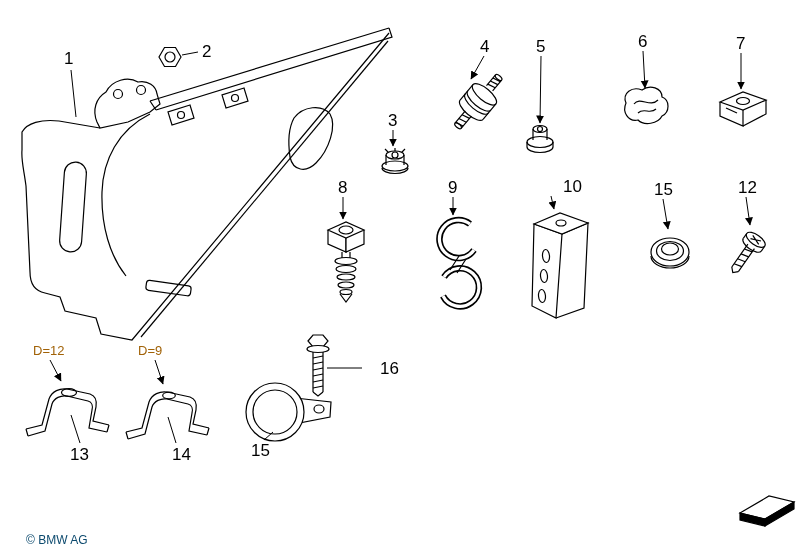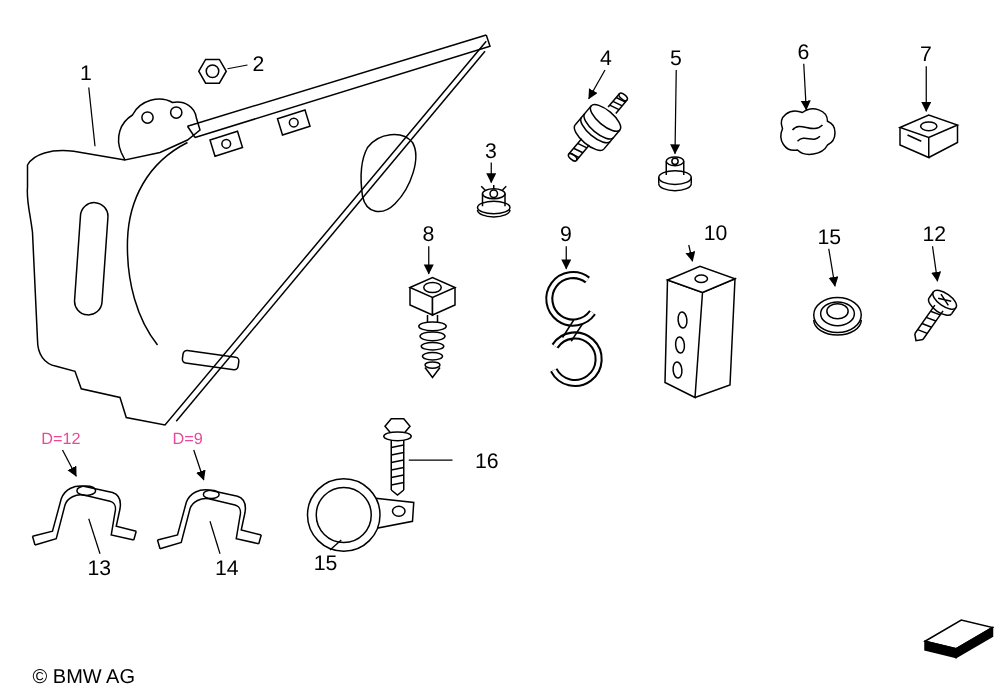--- a/index.html
+++ b/index.html
@@ -6,25 +6,25 @@
   .stage{
     position:relative;width:799px;height:559px;background:#ffffff;
     font-family:"Liberation Sans",sans-serif;color:#000;overflow:hidden;
   }
   svg{position:absolute;left:0;top:0;}
   .callout{
     position:absolute;font-size:17px;line-height:1;color:#000;
     font-family:"Liberation Sans",sans-serif;cursor:pointer;
   }
   .dim-label{
-    position:absolute;font-size:13px;line-height:1;color:#ec4899;
+    position:absolute;font-size:13px;line-height:1;color:#a16207;
     font-family:"Liberation Sans",sans-serif;
   }
   .copyright{
-    position:absolute;left:26px;top:533px;font-size:16px;color:#000000;
+    position:absolute;left:26px;top:533px;font-size:12px;color:#0c4a6e;
   }
   .partnum-box{
     position:absolute;left:697px;top:529px;width:97px;height:21px;
     border:1px solid #000;display:flex;align-items:center;justify-content:center;
     font-size:13px;letter-spacing:0.5px;
   }
 </style>
 </head>
 <body>
 

